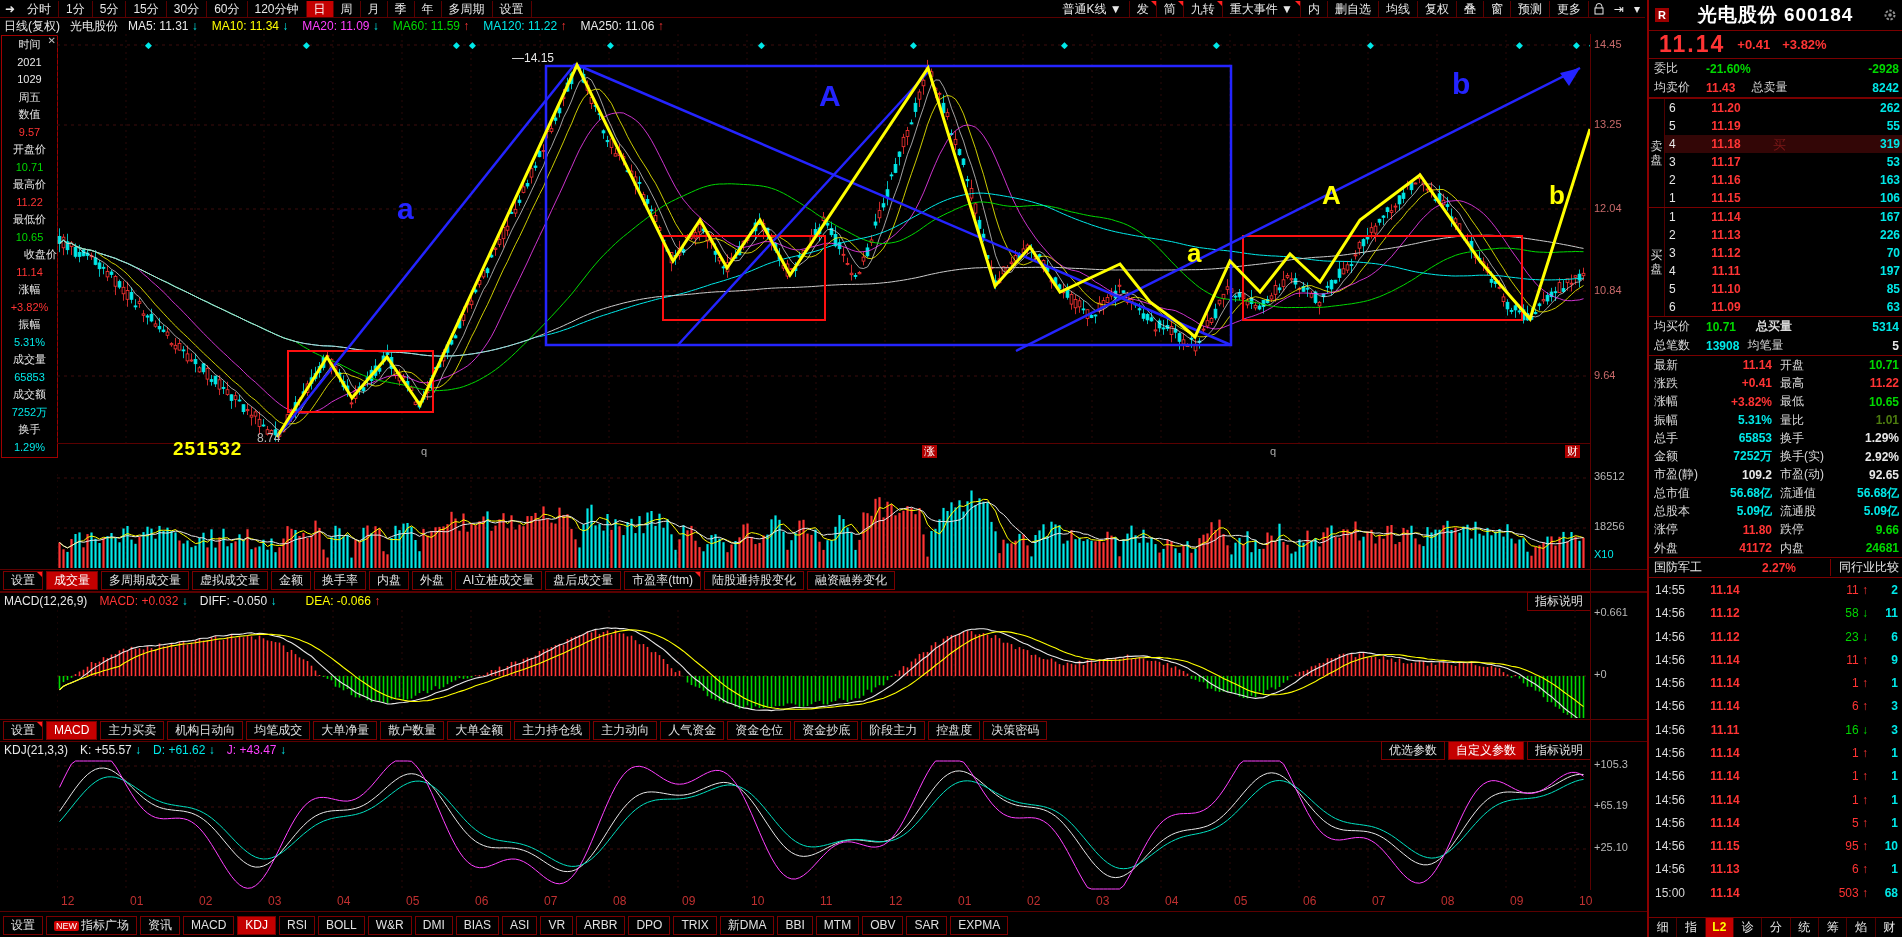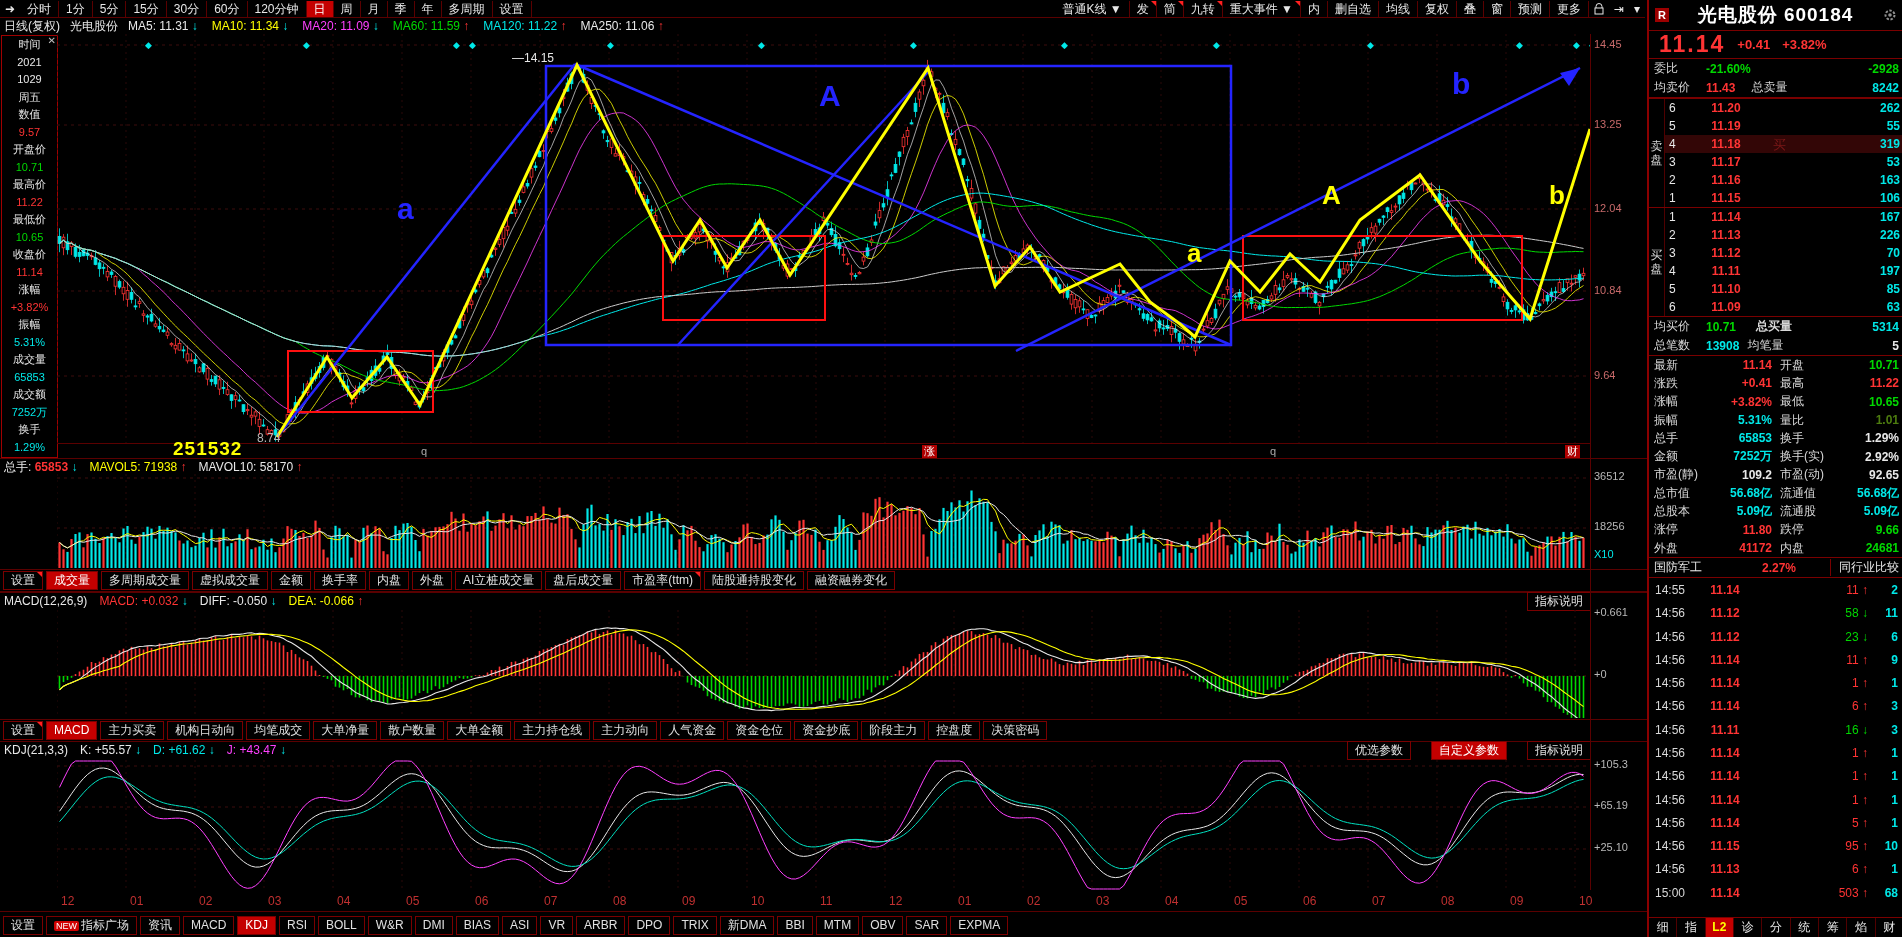--- a/index.html
+++ b/index.html
@@ -139,21 +139,21 @@
         <div style="color: rgb(232, 232, 232);">1029</div>
         <div style="color: rgb(232, 232, 232);">周五</div>
         <div style="color: rgb(232, 232, 232);">数值</div>
         <div style="color: rgb(255, 52, 52);">9.57</div>
         <div style="color: rgb(232, 232, 232);">开盘价</div>
         <div style="color: rgb(0, 216, 0);">10.71</div>
         <div style="color: rgb(232, 232, 232);">最高价</div>
         <div style="color: rgb(255, 52, 52);">11.22</div>
         <div style="color: rgb(232, 232, 232);">最低价</div>
         <div style="color: rgb(0, 216, 0);">10.65</div>
-        <div style="color: rgb(232, 232, 232);">收盘价</div>
+        <div style="color: rgb(232, 232, 232); text-align: right;">收盘价</div>
         <div style="color: rgb(255, 52, 52);">11.14</div>
         <div style="color: rgb(232, 232, 232);">涨幅</div>
         <div style="color: rgb(255, 52, 52);">+3.82%</div>
         <div style="color: rgb(232, 232, 232);">振幅</div>
         <div style="color: rgb(0, 232, 232);">5.31%</div>
         <div style="color: rgb(232, 232, 232);">成交量</div>
         <div style="color: rgb(0, 232, 232);">65853</div>
         <div style="color: rgb(232, 232, 232);">成交额</div>
         <div style="color: rgb(0, 232, 232);">7252万</div>
         <div style="color: rgb(232, 232, 232);">换手</div>
@@ -992,25 +992,20 @@
       </svg>
     <div class="abs" id="axis-strip">
         <span class="ax-marker" style="left: 362px;">q</span>
         <span class="ax-marker badge" style="left: 865px;">涨</span>
         <span class="ax-marker" style="left: 1211px;">q</span>
         <span class="ax-marker badge" style="left: 1508px;">财</span>
       </div>
     <div class="abs" id="lbl-202003">251532</div>
   </div>
 
-  <div class="abs ind-header" id="vol-header" style="top:458px;">
-    <span><span style="color:#e8e8e8;">总手:</span> <span style="color:#ff3434;font-weight:bold;">65853</span> <span style="color:#00e8e8;">↓</span></span>
-    <span style="color:#ffff00;"><span>MAVOL5: 71938</span> <span style="color:#ff3434;">↑</span></span>
-    <span style="color:#e8e8e8;"><span>MAVOL10: 58170</span> <span style="color:#ff3434;">↑</span></span>
-  </div>
   <svg class="abs" id="vol-svg" width="1533" height="94" style="left:57px;top:474px;">
       <line x1="0" y1="0" x2="0" y2="94" stroke="#2a0808" stroke-dasharray="2 4"></line>
       <line x1="69" y1="0" x2="69" y2="94" stroke="#2a0808" stroke-dasharray="2 4"></line>
       <line x1="138" y1="0" x2="138" y2="94" stroke="#2a0808" stroke-dasharray="2 4"></line>
       <line x1="207" y1="0" x2="207" y2="94" stroke="#2a0808" stroke-dasharray="2 4"></line>
       <line x1="276" y1="0" x2="276" y2="94" stroke="#2a0808" stroke-dasharray="2 4"></line>
       <line x1="345" y1="0" x2="345" y2="94" stroke="#2a0808" stroke-dasharray="2 4"></line>
       <line x1="414" y1="0" x2="414" y2="94" stroke="#2a0808" stroke-dasharray="2 4"></line>
       <line x1="483" y1="0" x2="483" y2="94" stroke="#2a0808" stroke-dasharray="2 4"></line>
       <line x1="552" y1="0" x2="552" y2="94" stroke="#2a0808" stroke-dasharray="2 4"></line>
@@ -1428,21 +1423,21 @@
       <span class="vtab">盘后成交量</span>
       <span class="vtab corner">市盈率(ttm)</span>
       <span class="vtab">陆股通持股变化</span>
       <span class="vtab">融资融券变化</span>
     </div>
 
   <div class="abs ind-header" id="macd-header" style="top:592px;">
     <span style="color:#e8e8e8;">MACD(12,26,9)</span>
     <span><span style="color:#ff3434;">MACD: +0.032</span> <span style="color:#00e8e8;">↓</span></span>
     <span><span style="color:#e8e8e8;">DIFF: -0.050</span> <span style="color:#00e8e8;">↓</span></span>
-    <span><span style="color:#ffff00;">DEA: -0.066</span> <span style="color:#ff3434;">↑</span></span>
+    <span><span style="color:#ffff00;margin-left:17px;">DEA: -0.066</span> <span style="color:#ff3434;">↑</span></span>
     <span class="spacer"></span>
     <span class="vtab" style="margin-right:58px;">指标说明</span>
   </div>
   <svg class="abs" id="macd-svg" width="1533" height="108" style="left:57px;top:610px;">
       <line x1="0" y1="0" x2="0" y2="108" stroke="#2a0808" stroke-dasharray="2 4"></line>
       <line x1="69" y1="0" x2="69" y2="108" stroke="#2a0808" stroke-dasharray="2 4"></line>
       <line x1="138" y1="0" x2="138" y2="108" stroke="#2a0808" stroke-dasharray="2 4"></line>
       <line x1="207" y1="0" x2="207" y2="108" stroke="#2a0808" stroke-dasharray="2 4"></line>
       <line x1="276" y1="0" x2="276" y2="108" stroke="#2a0808" stroke-dasharray="2 4"></line>
       <line x1="345" y1="0" x2="345" y2="108" stroke="#2a0808" stroke-dasharray="2 4"></line>
@@ -1867,21 +1862,21 @@
       <span class="vtab">控盘度</span>
       <span class="vtab">决策密码</span>
     </div>
 
   <div class="abs ind-header" id="kdj-header" style="top:741px;">
     <span style="color:#e8e8e8;">KDJ(21,3,3)</span>
     <span><span style="color:#e8e8e8;">K: +55.57</span> <span style="color:#00e8e8;">↓</span></span>
     <span><span style="color:#00e8e8;">D: +61.62</span> <span style="color:#00e8e8;">↓</span></span>
     <span><span style="color:#ff40ff;">J: +43.47</span> <span style="color:#00e8e8;">↓</span></span>
     <span class="spacer"></span>
-    <span id="kdj-buttons" style="display:flex;gap:20px;margin-right:58px;">
+    <span id="kdj-buttons" style="display:flex;gap:3px;margin-right:58px;">
         <span class="vtab">优选参数</span>
         <span class="vtab active">自定义参数</span>
         <span class="vtab">指标说明</span>
       </span>
   </div>
   <svg class="abs" id="kdj-svg" width="1533" height="130" style="left:57px;top:760px;">
       <line x1="0" y1="0" x2="0" y2="130" stroke="#2a0808" stroke-dasharray="2 4"></line>
       <line x1="69" y1="0" x2="69" y2="130" stroke="#2a0808" stroke-dasharray="2 4"></line>
       <line x1="138" y1="0" x2="138" y2="130" stroke="#2a0808" stroke-dasharray="2 4"></line>
       <line x1="207" y1="0" x2="207" y2="130" stroke="#2a0808" stroke-dasharray="2 4"></line>

